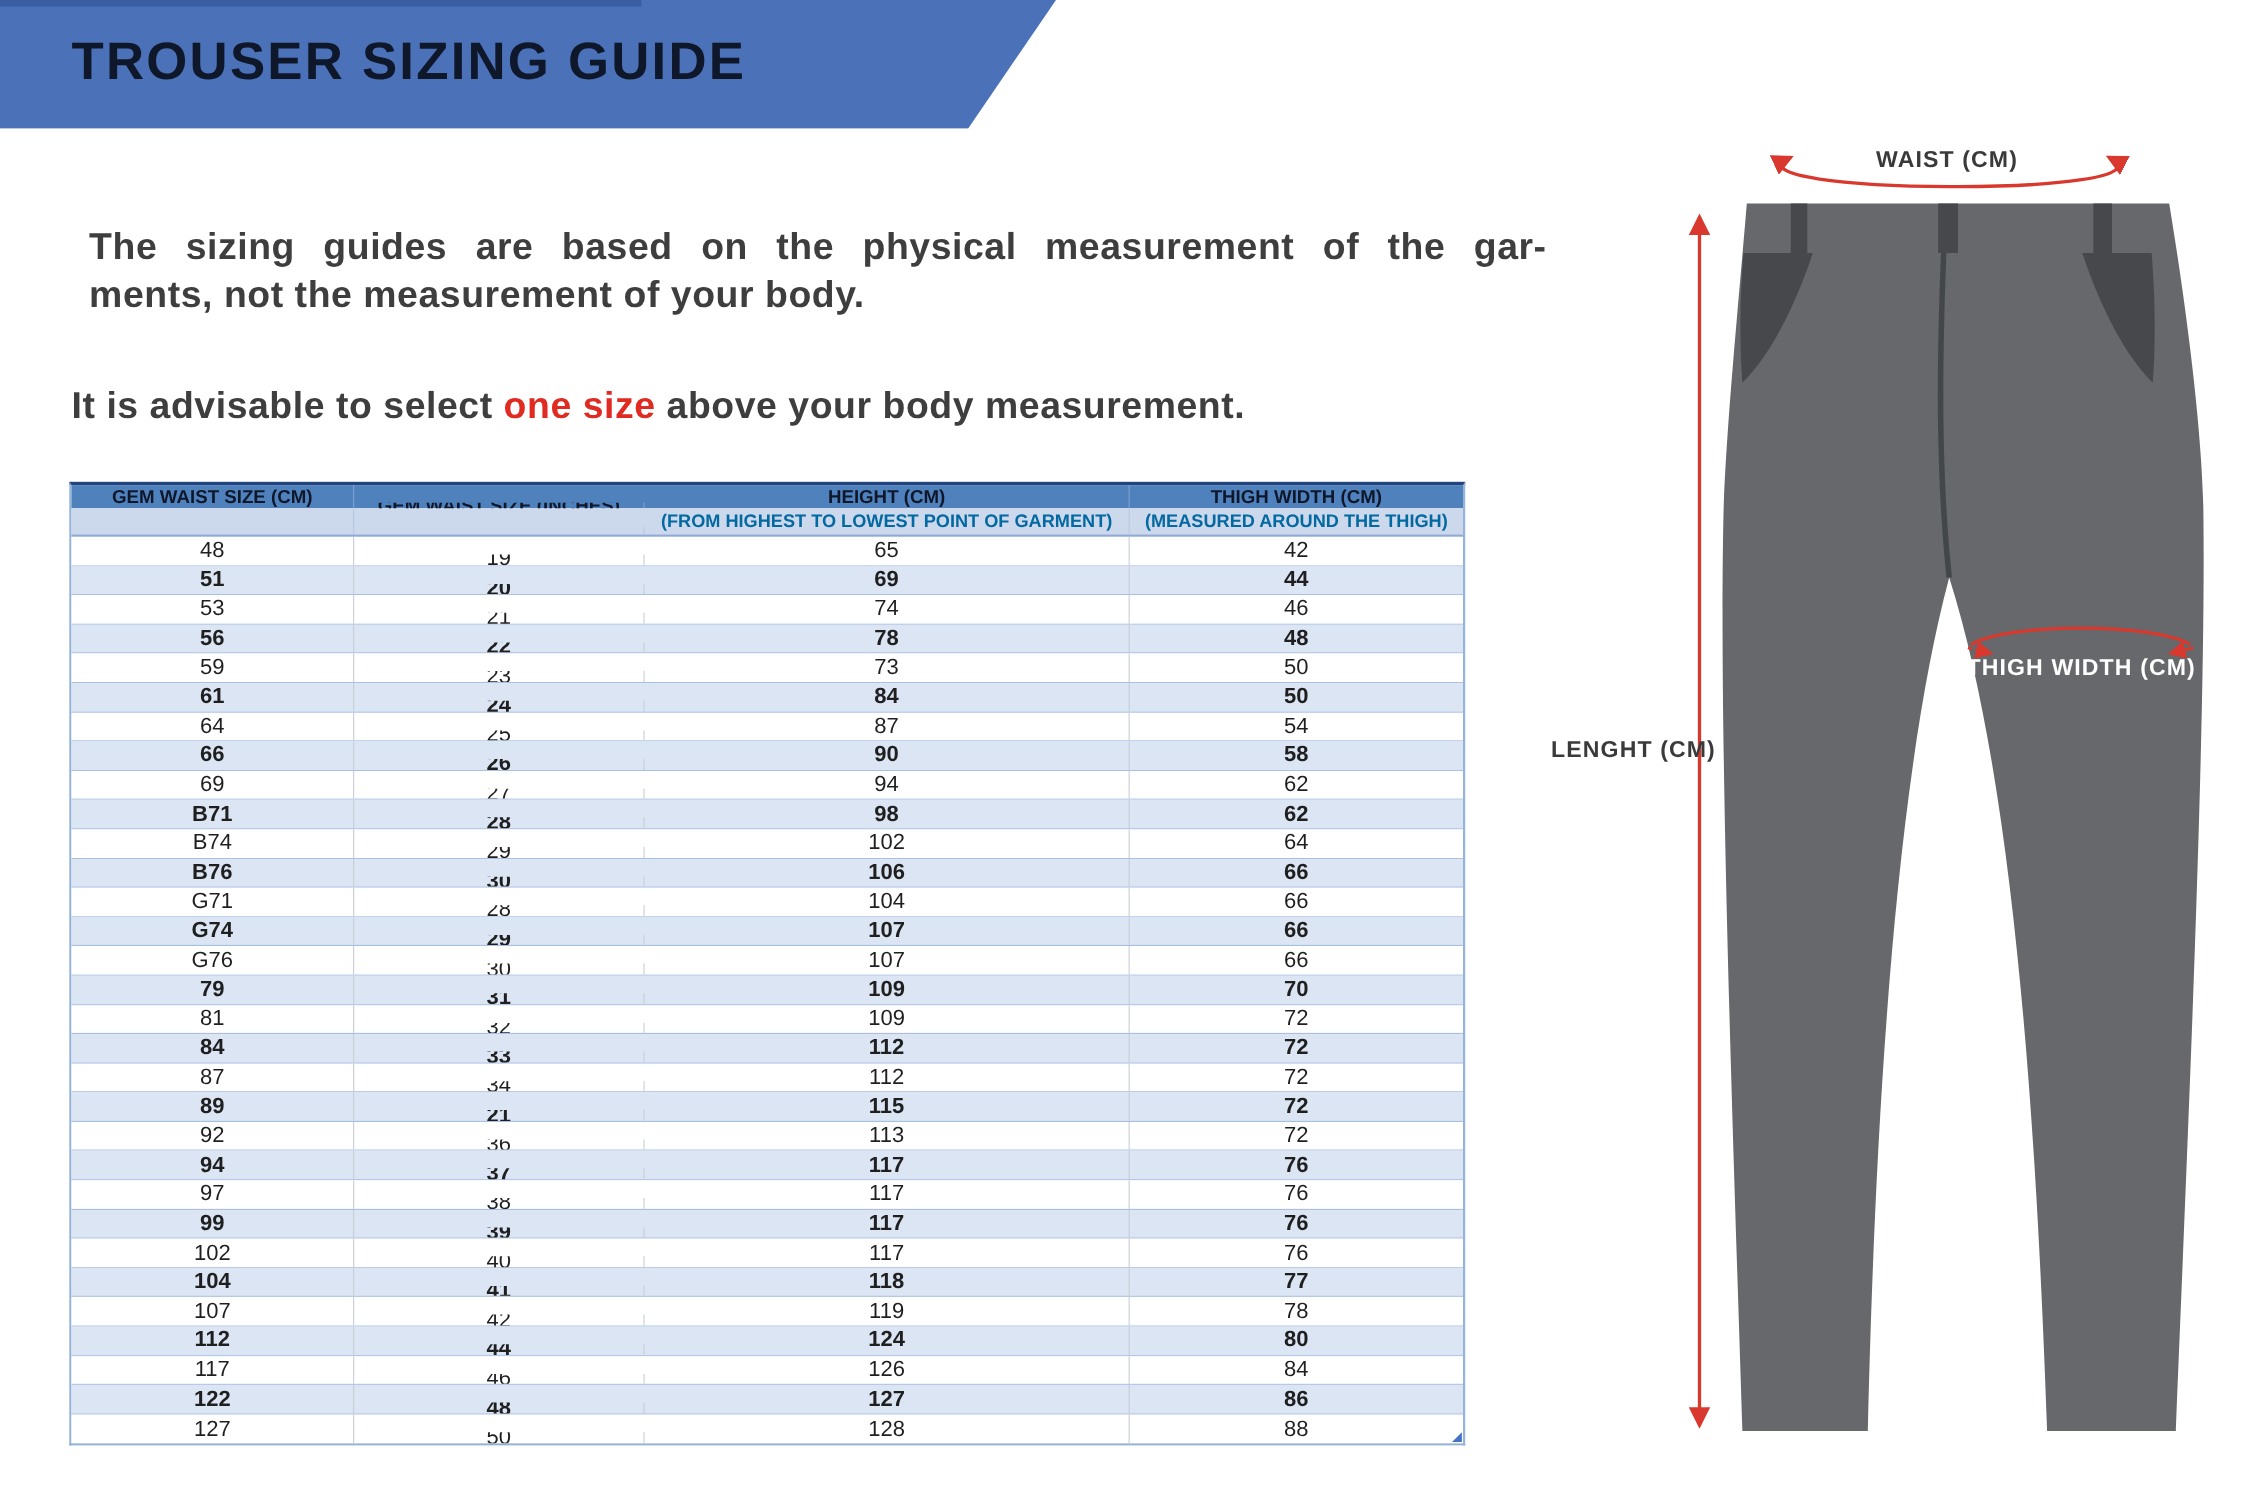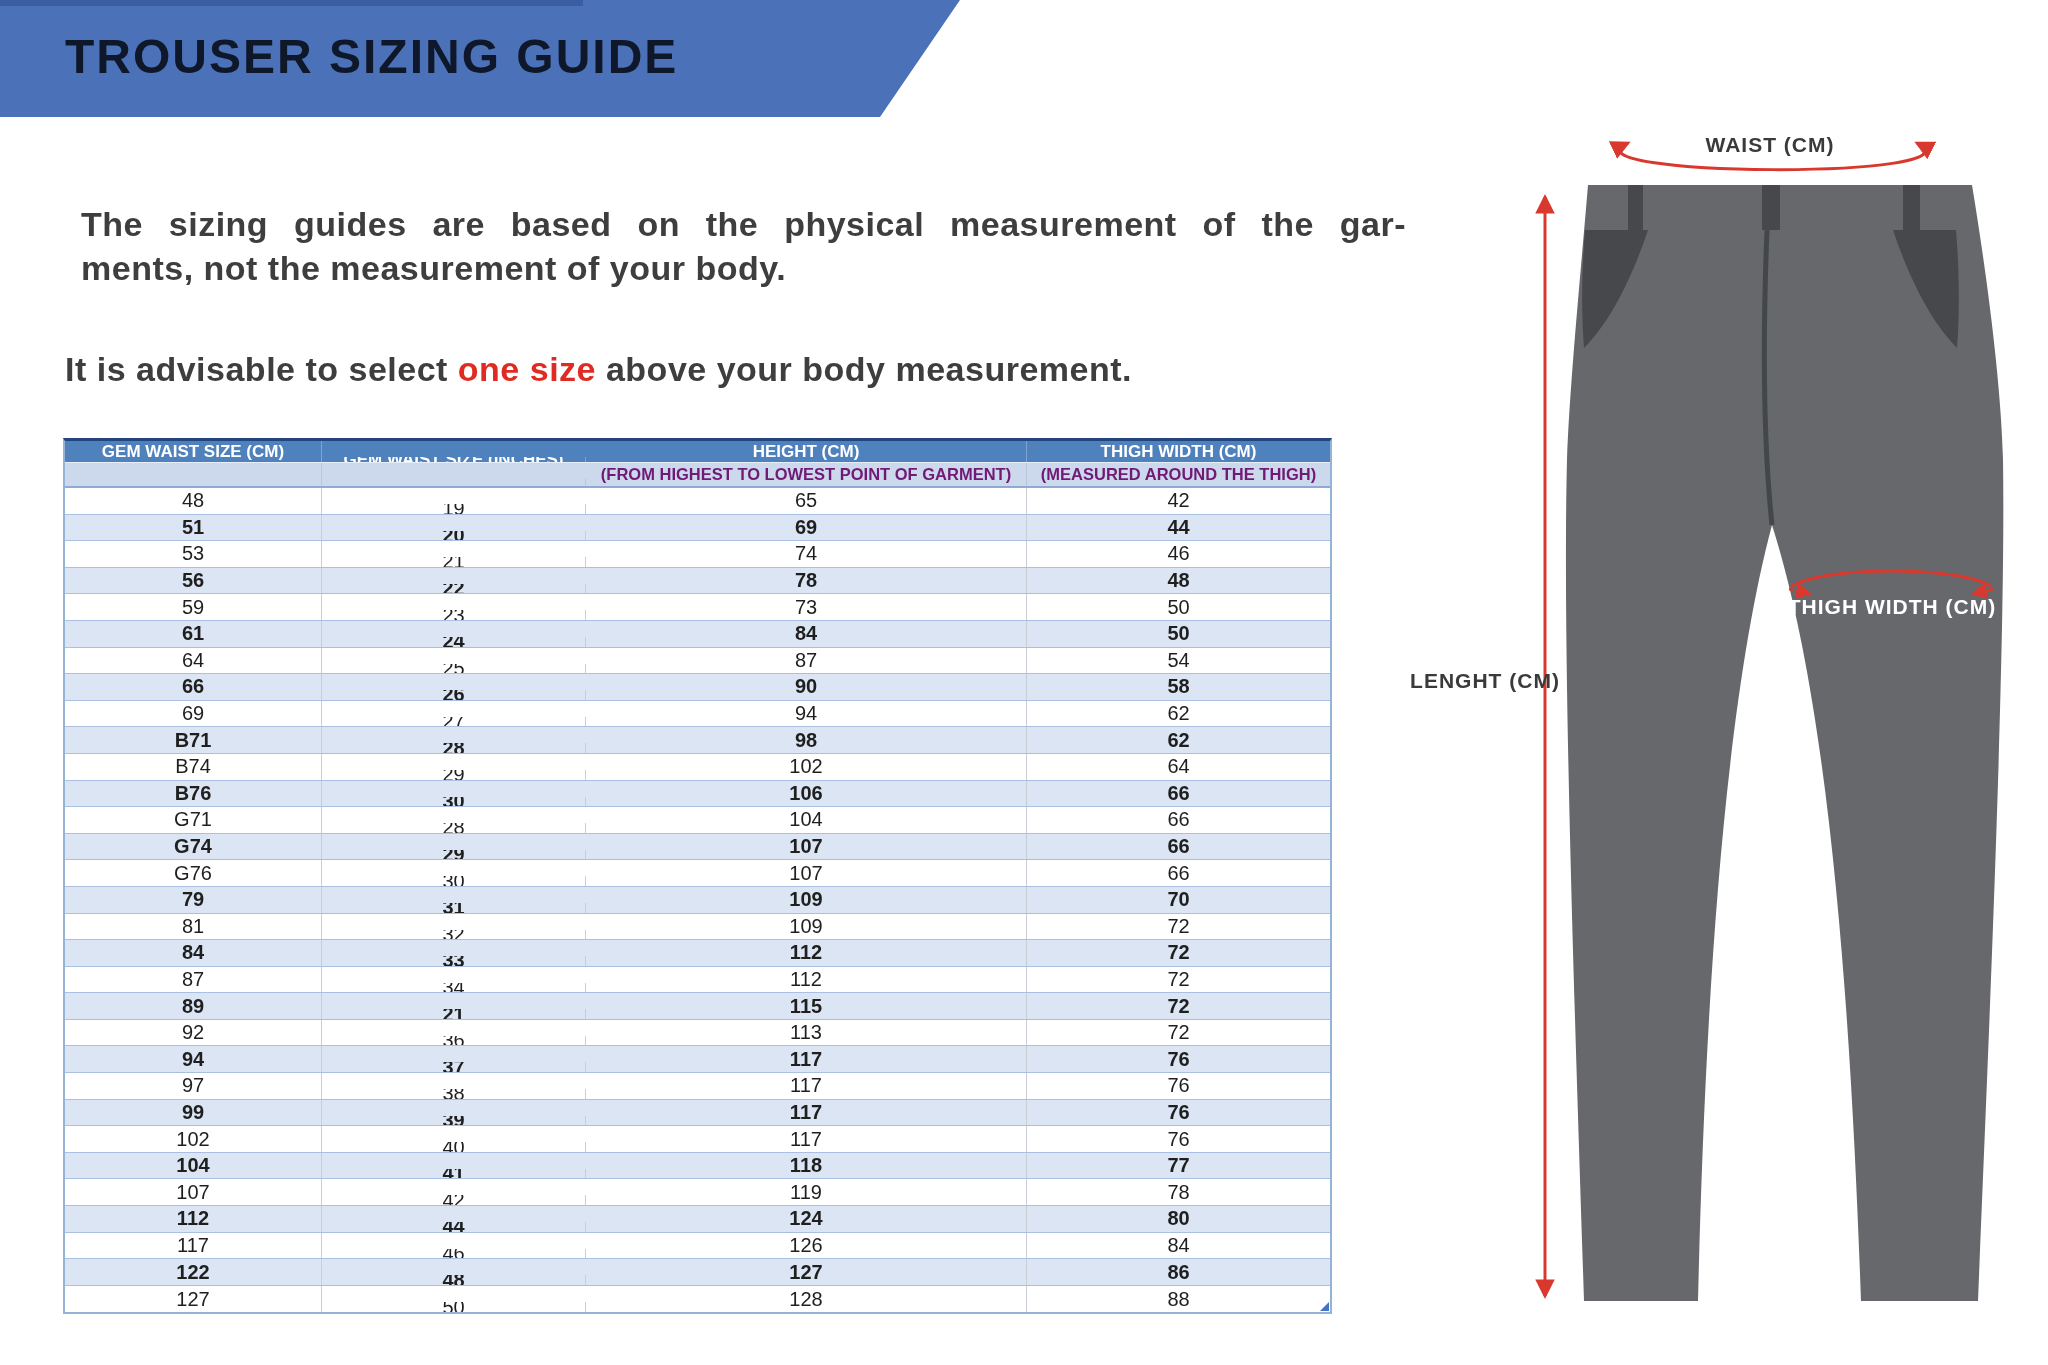--- a/index.html
+++ b/index.html
@@ -19,23 +19,23 @@
   .intro .line2{display:block;}
   .advice{position:absolute;left:65px;top:347px;width:1500px;color:var(--text,#3e3e3e);
           font-size:34px;font-weight:700;line-height:44px;letter-spacing:0.5px;white-space:pre-wrap;}
   .advice .hl{color:var(--accent-red,#e02b22);}
 
   
   .sizing-table{position:absolute;left:63px;top:438px;width:1269px;border-top:3px solid #24447e;
                 border-left:2px solid #95b3d7;border-right:2px solid #95b3d7;border-bottom:2px solid #95b3d7;
                 box-sizing:border-box;background:#fff;}
   .thead1{display:flex;height:21px;background:var(--table-header,#4f81bd);border-bottom:1px solid #e8eef7;}
-  .thead1 .tcell{color:#ffffff;font-weight:700;font-size:17px;}
+  .thead1 .tcell{color:#0f172a;font-weight:700;font-size:17px;}
   .thead2{display:flex;height:23px;background:var(--subheader-bg,#ccd8ec);border-bottom:2px solid #8fabd4;}
-  .thead2 .tcell{color:#701a75;font-weight:700;font-size:16.5px;}
+  .thead2 .tcell{color:#0369a1;font-weight:700;font-size:16.5px;}
   .trow{display:flex;height:26.6px;background:#ffffff;border-bottom:1px solid #a9c0e2;box-sizing:border-box;}
   .trow.band{background:var(--band,#dbe5f4);font-weight:bold;}
   .trow:last-child{border-bottom:none;}
   .tcell{display:flex;align-items:center;justify-content:center;box-sizing:border-box;overflow:hidden;
          border-right:1px solid #c9cdd6;}
   .thead1 .tcell{border-right:1px solid #7fa3d2;}
   .thead2 .tcell{border-right:1px solid #b9c7de;}
   .tcell:last-child{border-right:none;}
   .trow .tcell{color:#1f1f1f;font-size:20px;}
   .c0{width:257px;} .c1{width:264px;margin-top:16px;} .c2{width:441px;} .c3{width:307px;flex:1;}

